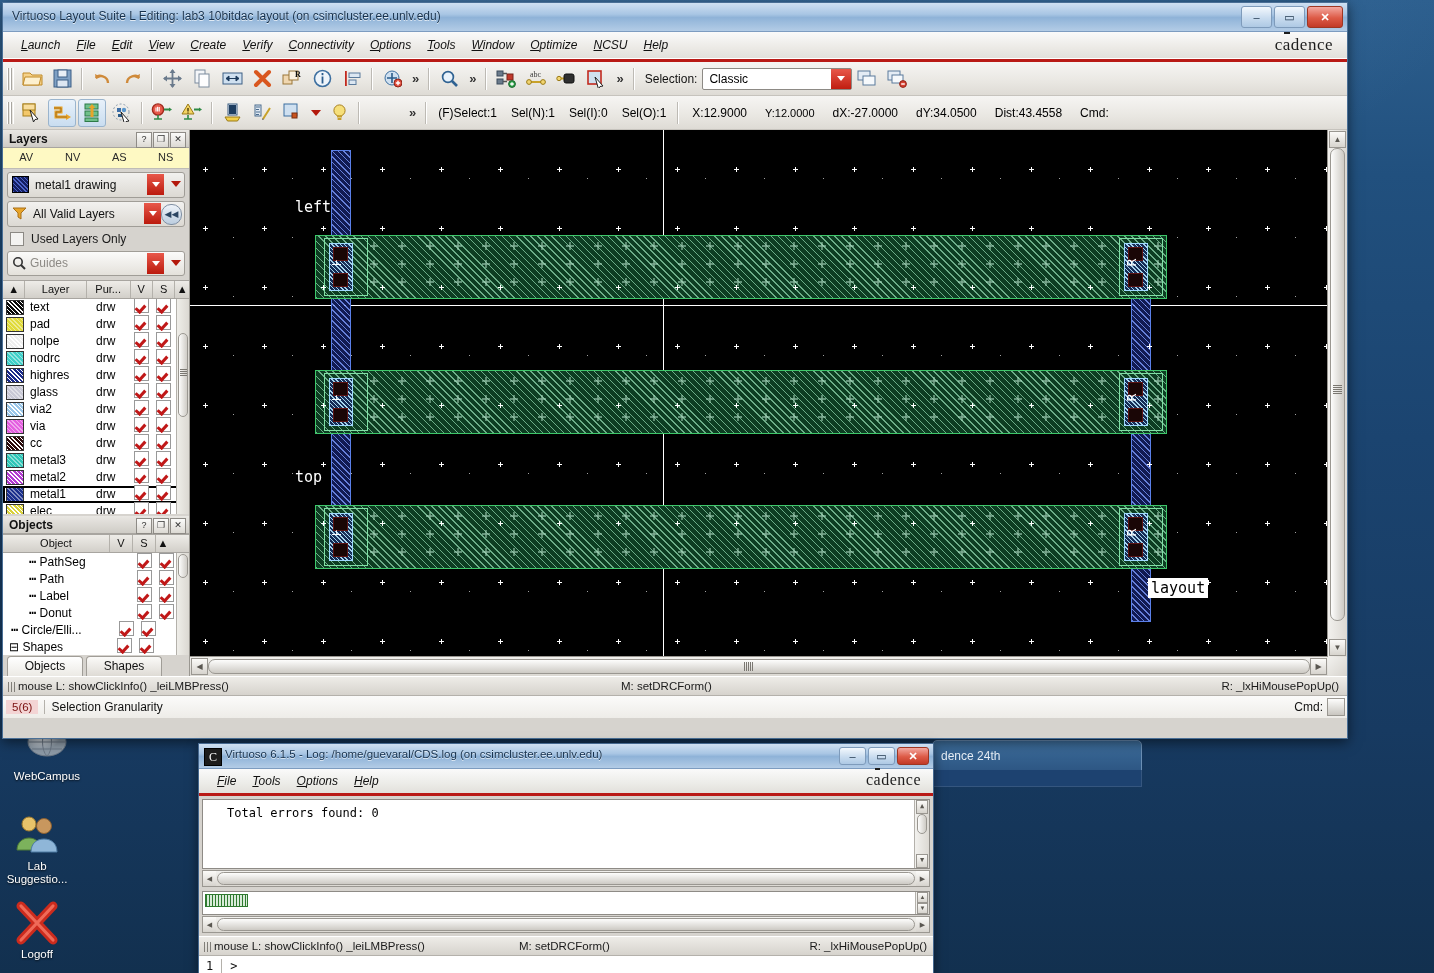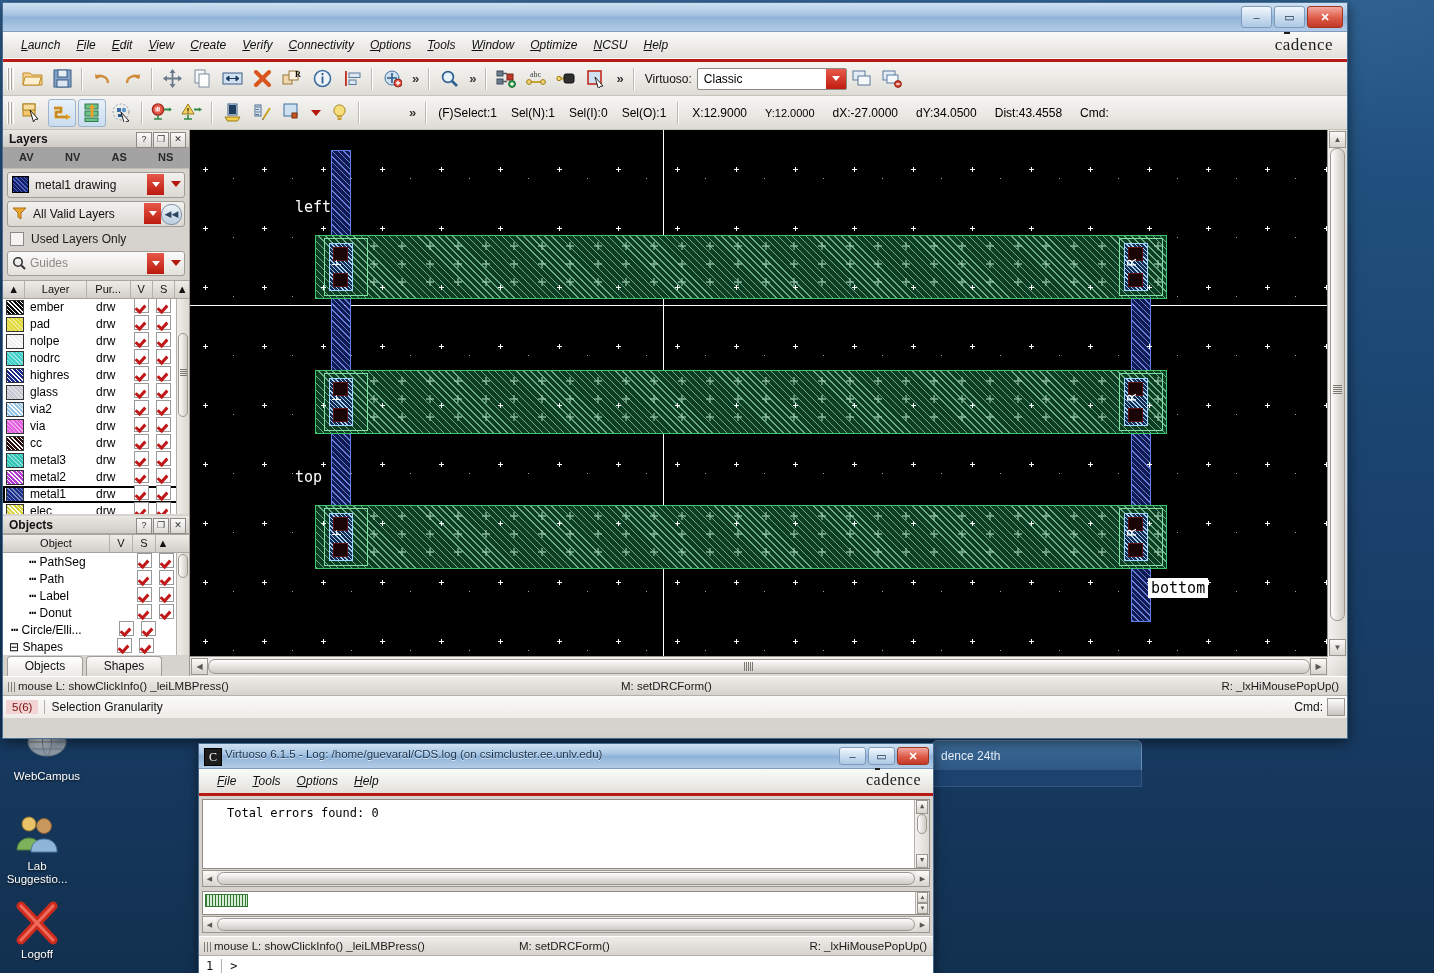--- a/index.html
+++ b/index.html
@@ -71,21 +71,21 @@
 
   
   #mbody{display:flex;height:546px;background:#d6d3ce;}
   #leftpane{width:186px;background:#d6d3ce;border-right:1px solid #9a9791;
       display:flex;flex-direction:column;}
   .panelhdr{height:18px;background:linear-gradient(180deg,#e9e7e3,#cfccc6);
       display:flex;align-items:center;border-bottom:1px solid #a8a5a0;position:relative;}
   .panelhdr b{font-size:12px;padding-left:6px;color:#111;font-weight:bold;}
   .panelhdr .pb{position:absolute;top:2px;width:14px;height:14px;border:1px solid #8e8b86;
       background:linear-gradient(180deg,#fbfbfa,#dcd9d3);font-size:9px;line-height:12px;text-align:center;color:#333;}
-  .avrow{height:20px;display:flex;background:#a3a3a3;border-bottom:1px solid #bfbcb6;font-weight:bold;}
+  .avrow{height:20px;display:flex;background:#fef9c3;border-bottom:1px solid #bfbcb6;}
   .avrow div{flex:1;text-align:center;font-size:11px;color:#2a2a2a;padding-top:3px;}
   .selrow{height:25px;margin:3px 4px 0 4px;display:flex;align-items:center;
      background:linear-gradient(180deg,#f2f1ef,#dcd9d3);border:1px solid #a09d97;border-radius:3px;position:relative;}
   .swatch{width:15px;height:15px;margin-left:4px;border:1px solid #000;}
   .selrow .lbl{font-size:12px;padding-left:6px;color:#111;}
   .redarrow{position:absolute;right:20px;top:1px;width:17px;height:21px;
      background:linear-gradient(180deg,#e8584a,#bb1a0d);display:flex;align-items:center;justify-content:center;}
   .redarrow i{border-left:4px solid transparent;border-right:4px solid transparent;border-top:5px solid #fff;}
   .tinyarrow{position:absolute;right:3px;top:8px;border-left:5px solid transparent;border-right:5px solid transparent;border-top:6px solid #b3180b;}
   .rwind{position:absolute;right:2px;top:2px;width:19px;height:19px;border:1px solid #7f8fa3;border-radius:10px;
@@ -242,20 +242,21 @@
 </div>
 
 <div style="position:absolute;left:932px;top:740px;width:208px;height:34px;border:1px solid #6b8fb5;border-radius:5px 5px 0 0;background:linear-gradient(180deg,#3d6d9b,#2b5380);">
   <span style="position:absolute;left:8px;top:8px;color:#e6eef6;font-size:12px;">dence 24th</span>
 </div>
 <div style="position:absolute;left:932px;top:770px;width:208px;height:16px;background:#1d4270;border:1px solid #35567f;border-top:none;"></div>
 
 <div id="mainwin">
 
   <div class="titlebar">
+    <span class="tt">Virtuoso Layout Suite L Editing: lab3 10bitdac layout (on csimcluster.ee.unlv.edu)</span>
     <div class="wbtns">
       <div class="wbtn">–</div>
       <div class="wbtn">▭</div>
       <div class="wbtn close">✕</div>
     </div>
   </div>
 
   <div class="menubar">
     <div class="menus" id="menu-holder">
         <div class="menu"><u>L</u>aunch</div>
@@ -394,21 +395,21 @@
         </svg>
     </div>
     <div class="tbtn">
       <svg width="21" height="19" viewBox="0 0 21 19">
           <rect x="2" y="2" width="13" height="13" fill="#cfe0f0" stroke="#c22a1f" stroke-width="1.6"></rect>
           <path d="M9 8l8 9-3 .5-1.5 2.5z" fill="#fff" stroke="#222"></path>
         </svg>
     </div>
     <div class="chev">»</div>
     <div class="sep"></div>
-    <span class="wslabel">Virtuoso:</span>
+    <span class="wslabel">Selection:</span>
     <div class="wscombo">
       <span>Classic</span>
       <div class="arr">
           <i></i>
         </div>
     </div>
     <div class="tbtn">
       <svg width="20" height="19" viewBox="0 0 20 19">
           <rect x="1" y="2" width="12" height="9" fill="#e4ecf5" stroke="#5b7a9c"></rect>
           <rect x="6" y="7" width="12" height="9" fill="#f6f9fc" stroke="#5b7a9c"></rect>
@@ -585,21 +586,21 @@
         <div style="width:62px;">Layer</div>
         <div style="width:44px;">Pur...</div>
         <div style="width:22px;">V</div>
         <div style="width:22px;">S</div>
         <div style="width:14px;border-right:none;">▲</div>
       </div>
 
       <div class="lyrlist" id="layer-rows" style="height:223px;">
           <div class="lrow">
             <div class="pat" style="background: repeating-linear-gradient(45deg, rgb(255, 255, 255) 0px, rgb(255, 255, 255) 1px, transparent 1px, transparent 3px), rgb(11, 11, 11);"></div>
-            <div class="nm">ember</div>
+            <div class="nm">text</div>
             <div class="pu">drw</div>
             <div class="ck"><i class="tick"></i></div>
             <div class="ck"><i class="tick"></i></div>
           </div>
           <div class="lrow">
             <div class="pat" style="background: repeating-linear-gradient(45deg, rgba(255, 255, 255, 0.45) 0px, rgba(255, 255, 255, 0.45) 1px, transparent 1px, transparent 3px), rgb(224, 218, 58);"></div>
             <div class="nm">pad</div>
             <div class="pu">drw</div>
             <div class="ck"><i class="tick"></i></div>
             <div class="ck"><i class="tick"></i></div>
@@ -1071,21 +1072,21 @@
 
         <div class="rot" style="left:938px;top:125px;">R</div>
         <div class="rot" style="left:938px;top:260px;">R</div>
         <div class="rot" style="left:938px;top:395px;">R</div>
         <div class="rot" style="left:143px;top:125px;">⊦</div>
         <div class="rot" style="left:143px;top:260px;">⊦</div>
         <div class="rot" style="left:143px;top:395px;">⊦</div>
 
         <div class="lbl-white" style="left:105px;top:68px;">left</div>
         <div class="lbl-white" style="left:105px;top:338px;">top</div>
-        <div class="lbl-sel" style="left:958px;top:448px;">bottom</div>
+        <div class="lbl-sel" style="left:958px;top:448px;">layout</div>
       <div class="majdot" style="left: 13px; top: 37px;"></div>
           <div class="majdot" style="left: 72px; top: 37px;"></div>
           <div class="majdot" style="left: 131px; top: 37px;"></div>
           <div class="majdot" style="left: 190px; top: 37px;"></div>
           <div class="majdot" style="left: 249px; top: 37px;"></div>
           <div class="majdot" style="left: 308px; top: 37px;"></div>
           <div class="majdot" style="left: 367px; top: 37px;"></div>
           <div class="majdot" style="left: 426px; top: 37px;"></div>
           <div class="majdot" style="left: 485px; top: 37px;"></div>
           <div class="majdot" style="left: 544px; top: 37px;"></div>

